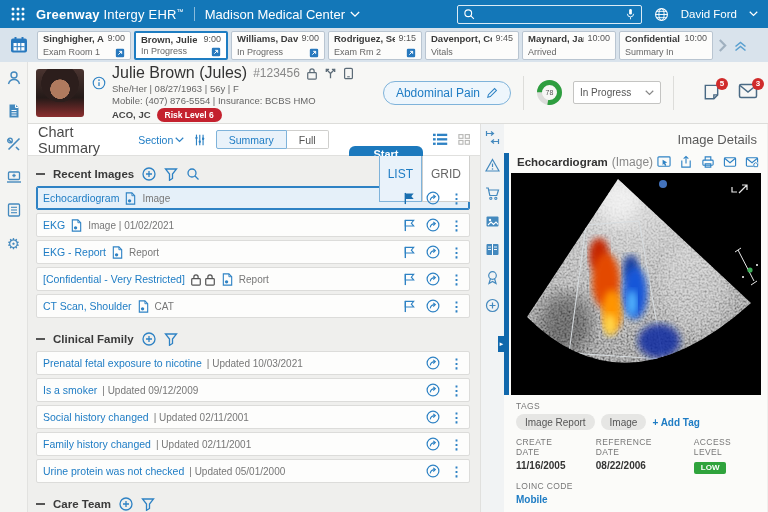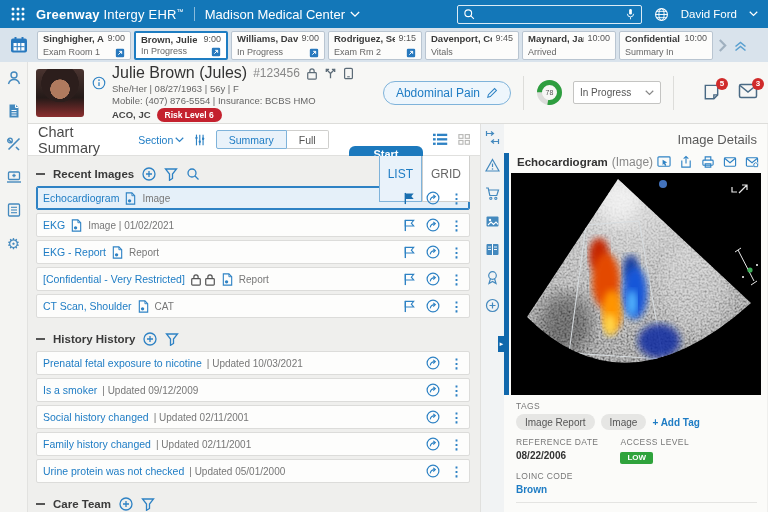--- a/index.html
+++ b/index.html
@@ -593,21 +593,21 @@
                       <path d="M7.8 4.2L10 6l-2.2 2" fill="none" stroke="#2e82c4" stroke-width="1.2"></path>
                     </svg>
                   <span class="kebab">⋮</span>
                 </span>
               </div>
             </div>
 
             <div class="sect">
               <div class="secthead">
                 <span class="dash"></span>
-                <span class="sectname">History History</span>
+                <span class="sectname">Clinical Family</span>
                 <svg class="hic" viewBox="0 0 14 14">
                     <circle cx="7" cy="7" r="6" fill="none" stroke="#2e82c4" stroke-width="1.3"></circle>
                     <path d="M7 4v6M4 7h6" stroke="#2e82c4" stroke-width="1.3"></path>
                   </svg>
                 <svg class="hic" viewBox="0 0 14 14">
                     <path d="M1.5 2h11L8.5 7v4.5l-3 1.8V7z" fill="none" stroke="#2e82c4" stroke-width="1.3"></path>
                   </svg>
               </div>
 
               <div class="row">
@@ -825,30 +825,34 @@
 
           <div class="dmeta">
             <div class="lbl">TAGS</div>
             <div class="tagrow">
               <span class="chip">Image Report</span>
               <span class="chip">Image</span>
               <span class="addtag">+ Add Tag</span>
             </div>
             <div class="metacols">
               <div class="mc">
+                <div class="lbl">CREATE DATE</div>
+                <div class="mval">11/16/2005</div>
+              </div>
+              <div class="mc">
                 <div class="lbl">REFERENCE DATE</div>
                 <div class="mval">08/22/2006</div>
               </div>
               <div class="mc" style="margin-right:0;">
                 <div class="lbl">ACCESS LEVEL</div>
                 <span class="lowbadge">LOW</span>
               </div>
             </div>
             <div class="lbl">LOINC CODE</div>
-            <div class="selectlink">Brown</div>
+            <div class="selectlink">Mobile</div>
             <div class="resultsrow">
               
               
             </div>
           </div>
         </div>
       </div>
     </div>
   </div>
 </div>

